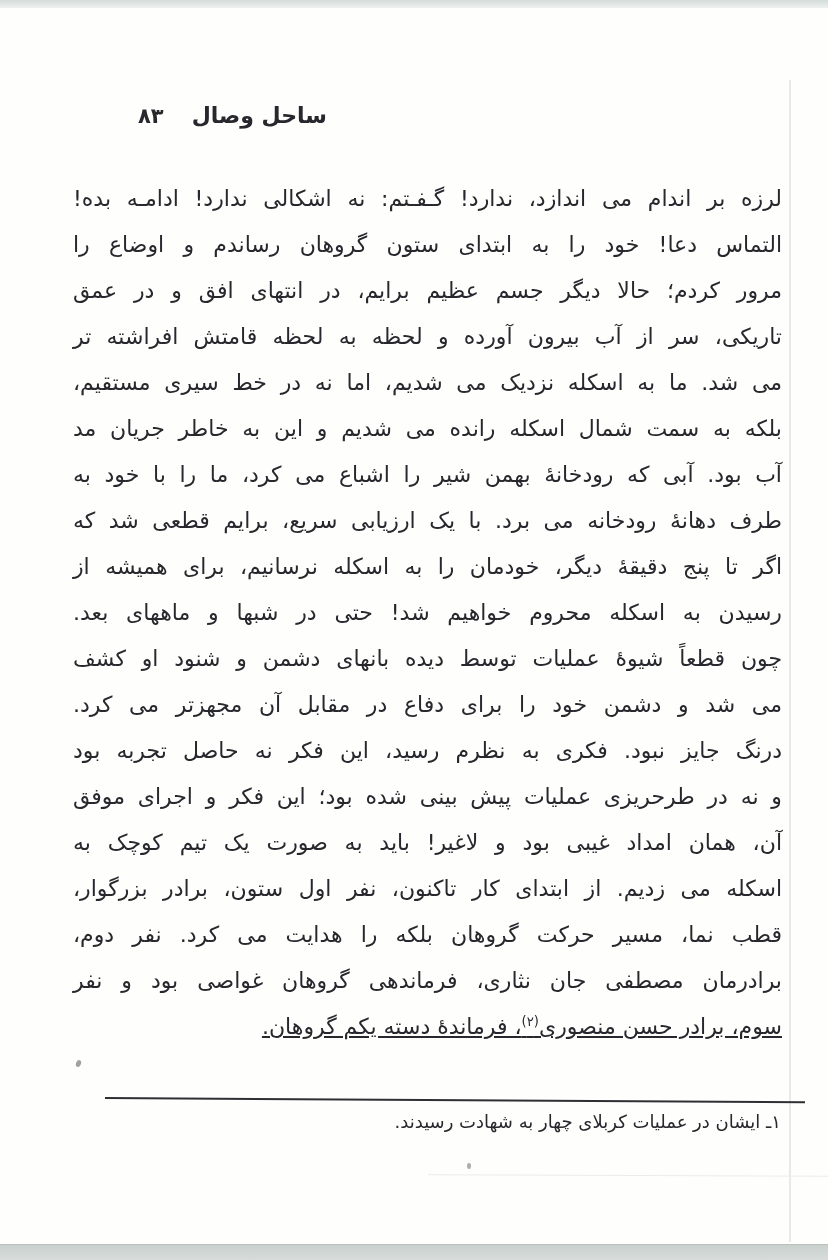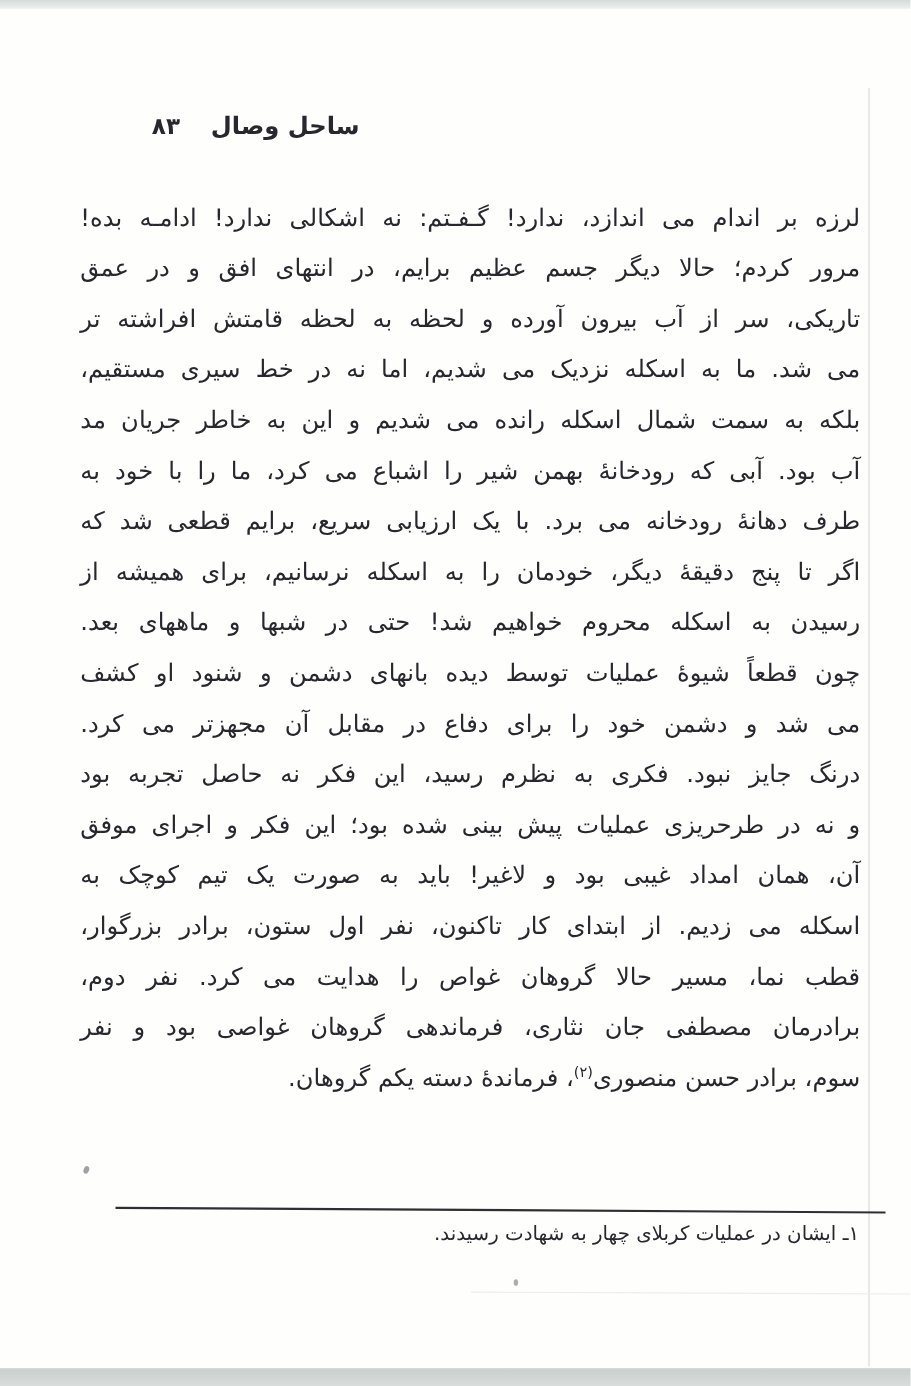--- a/index.html
+++ b/index.html
@@ -64,20 +64,21 @@
   }
   .body-text .line {
     font-size: 22px;
     line-height: 46px;
     text-align: justify;
     text-align-last: justify;
     text-justify: inter-word;
   }
   .body-text .line:last-child {
     text-align-last: auto;
+    text-decoration: underline;
   }
   .body-text sup {
     font-size: 0.6em;
     line-height: 0;
   }
   
   .footnote-rule {
     position: absolute;
     top: 1097px; left: 105px;
     width: 700px; height: 2px;
@@ -121,35 +122,36 @@
   <div class="edge-top"></div>
   <div class="page-fold"></div>
 
   <header class="running-head">
     <span class="book-title">ساحل وصال</span>
     <span class="page-number">۸۳</span>
   </header>
 
   <main class="body-text">
       <div class="line">لرزه بر اندام می اندازد، ندارد! گـفـتم: نه اشکالی ندارد! ادامـه بده!</div>
+      <div class="line">التماس دعا! خود را به ابتدای ستون گروهان رساندم و اوضاع را</div>
       <div class="line">مرور کردم؛ حالا دیگر جسم عظیم برایم، در انتهای افق و در عمق</div>
       <div class="line">تاریکی، سر از آب بیرون آورده و لحظه به لحظه قامتش افراشته تر</div>
       <div class="line">می شد. ما به اسکله نزدیک می شدیم، اما نه در خط سیری مستقیم،</div>
       <div class="line">بلکه به سمت شمال اسکله رانده می شدیم و این به خاطر جریان مد</div>
       <div class="line">آب بود. آبی که رودخانهٔ بهمن شیر را اشباع می کرد، ما را با خود به</div>
       <div class="line">طرف دهانهٔ رودخانه می برد. با یک ارزیابی سریع، برایم قطعی شد که</div>
       <div class="line">اگر تا پنج دقیقهٔ دیگر، خودمان را به اسکله نرسانیم، برای همیشه از</div>
       <div class="line">رسیدن به اسکله محروم خواهیم شد! حتی در شبها و ماههای بعد.</div>
       <div class="line">چون قطعاً شیوهٔ عملیات توسط دیده بانهای دشمن و شنود او کشف</div>
       <div class="line">می شد و دشمن خود را برای دفاع در مقابل آن مجهزتر می کرد.</div>
       <div class="line">درنگ جایز نبود. فکری به نظرم رسید، این فکر نه حاصل تجربه بود</div>
       <div class="line">و نه در طرحریزی عملیات پیش بینی شده بود؛ این فکر و اجرای موفق</div>
       <div class="line">آن، همان امداد غیبی بود و لاغیر! باید به صورت یک تیم کوچک به</div>
       <div class="line">اسکله می زدیم. از ابتدای کار تاکنون، نفر اول ستون، برادر بزرگوار،</div>
-      <div class="line">قطب نما، مسیر حالا گروهان غواص را هدایت می کرد. نفر دوم،</div>
+      <div class="line">قطب نما، مسیر حرکت گروهان بلکه را هدایت می کرد. نفر دوم،</div>
       <div class="line">برادرمان مصطفی جان نثاری، فرماندهی گروهان غواصی بود و نفر</div>
       <div class="line">سوم، برادر حسن منصوری<sup>(۲)</sup>، فرماندهٔ دسته یکم گروهان.</div>
     </main>
 
   <div class="footnote-rule"></div>
 
   <section class="footnotes">
       <div class="fn-line">۱ـ ایشان در عملیات کربلای چهار به شهادت رسیدند.</div>
     </section>
 

